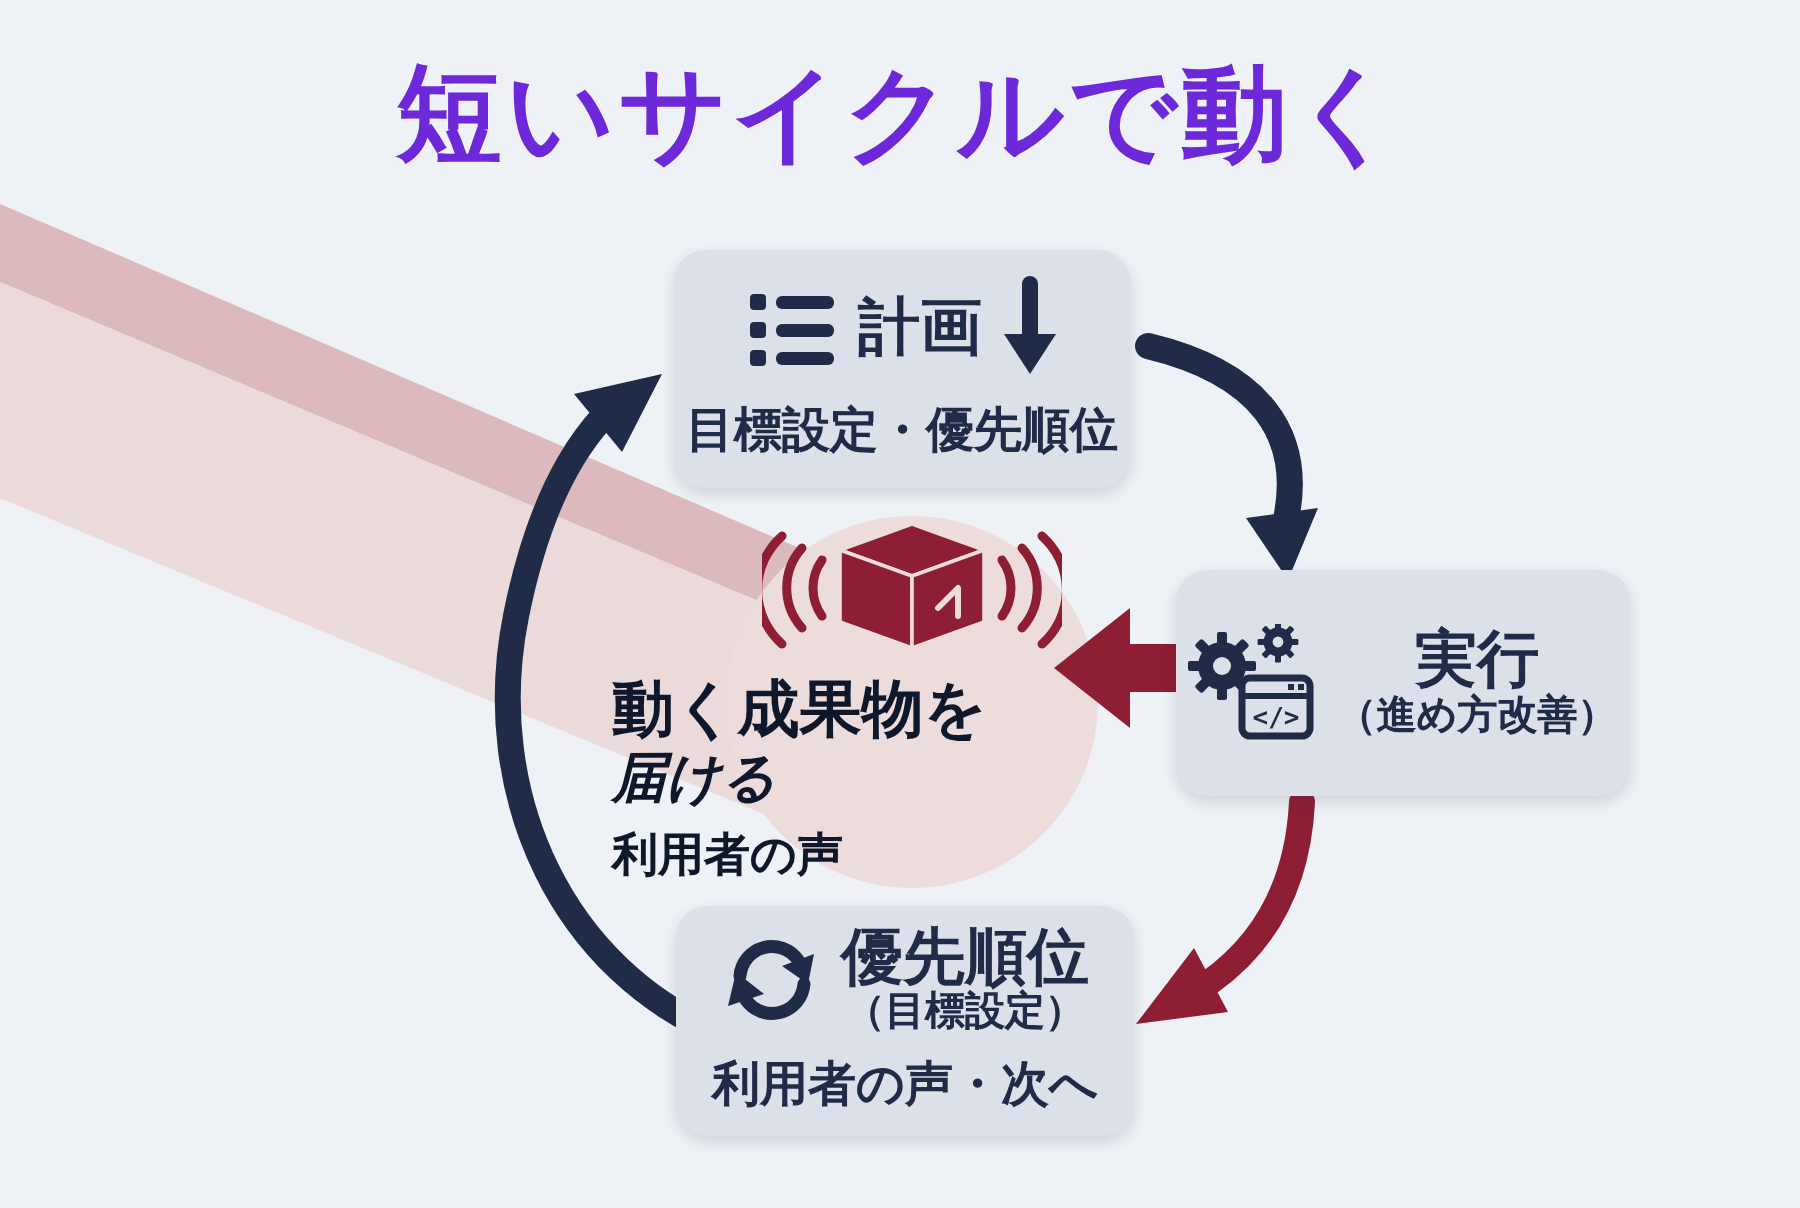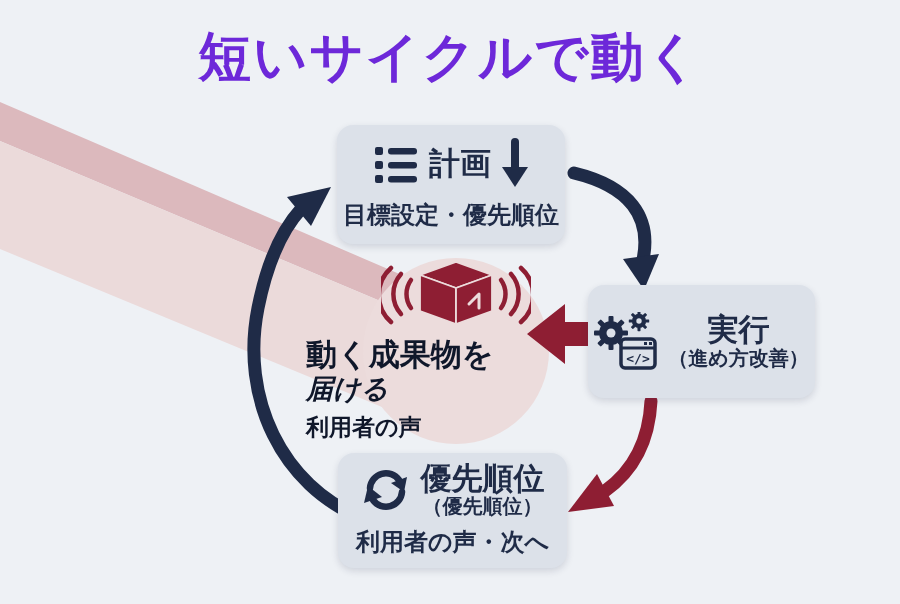--- a/index.html
+++ b/index.html
@@ -147,21 +147,21 @@
   <div class="node" id="retro-box">
     <div class="node-row">
       <svg width="50" height="48" viewBox="0 0 50 48">
         <path d="M 9 22 A 16 16 0 0 1 38 14" fill="none" stroke="#1f2b47" stroke-width="6.5" stroke-linecap="round"></path>
         <polygon points="43,26 46,11 30,17" fill="#1f2b47"></polygon>
         <path d="M 41 26 A 16 16 0 0 1 12 34" fill="none" stroke="#1f2b47" stroke-width="6.5" stroke-linecap="round"></path>
         <polygon points="7,20 3,37 21,31" fill="#1f2b47"></polygon>
       </svg>
       <div class="node-titles">
         <div class="node-title">優先順位</div>
-        <div class="node-sub">（優先順位）</div>
+        <div class="node-sub">（目標設定）</div>
       </div>
     </div>
     <div class="node-detail">利用者の声・次へ</div>
   </div>
 
   <svg id="package-icon" width="150" height="72" viewBox="0 0 150 72">
     <g fill="none" stroke="#8e1e33" stroke-width="4.5" stroke-linecap="round">
       <path d="M 30 20 A 24 24 0 0 0 30 48"></path>
       <path d="M 20 14 A 30 30 0 0 0 20 54"></path>
       <path d="M 10 8  A 36 36 0 0 0 10 62"></path>

